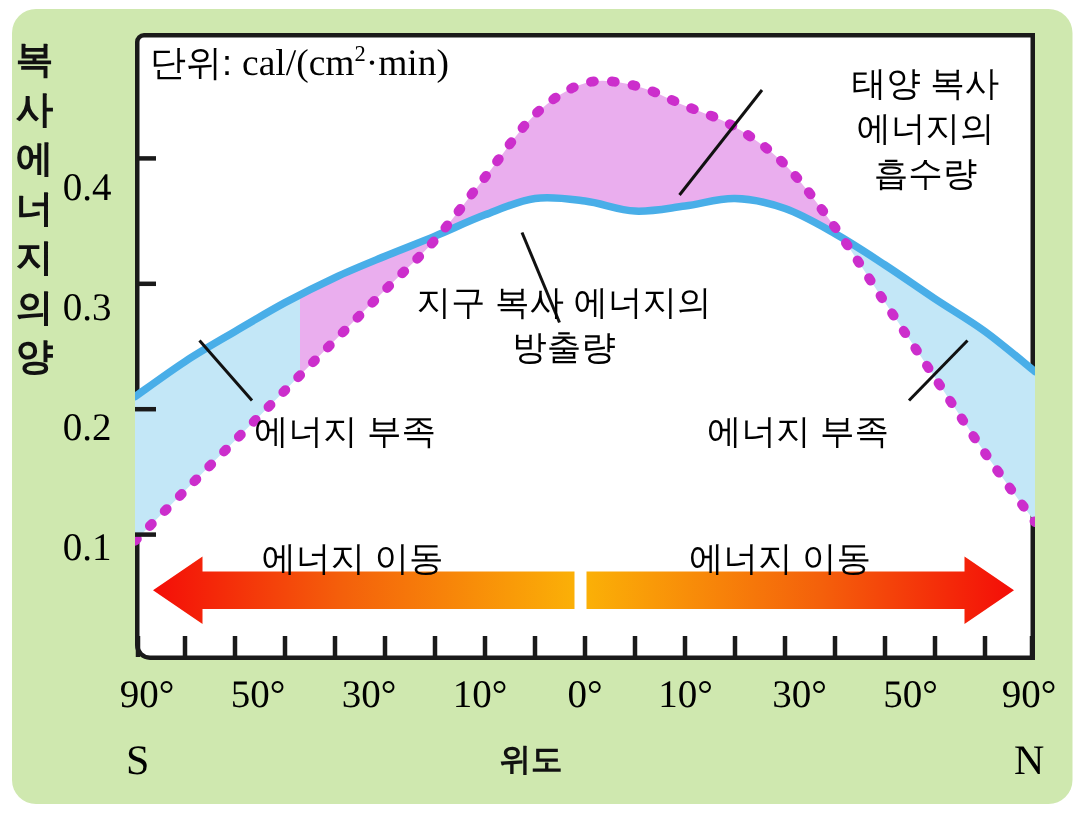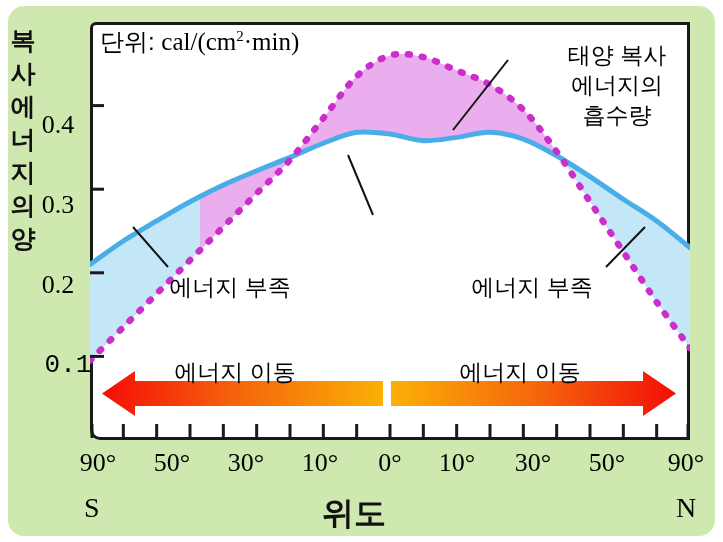--- a/index.html
+++ b/index.html
@@ -81,21 +81,21 @@
     font-size: 28px;
     color: #000;
   }
   #xaxis-title {
     position: absolute;
     left: 0; top: 492px;
     width: 708px;
     text-align: center;
     font-family: "Liberation Sans", sans-serif;
     font-weight: bold;
-    font-size: 32px;
+    font-size: 21px;
     color: #111;
   }
   .annot {
     position: absolute;
     font-family: "Liberation Sans", sans-serif;
     font-size: 23px;
     color: #000;
     white-space: pre;
     line-height: 30px;
     text-align: center;
@@ -115,21 +115,21 @@
       <div>너</div>
       <div>지</div>
       <div>의</div>
       <div>양</div>
     </div>
 
   <div id="ytick-labels">
       <div class="ytick-label" style="left: 30px; top: 110px;">0.4</div>
       <div class="ytick-label" style="left: 30px; top: 190px;">0.3</div>
       <div class="ytick-label" style="left: 30px; top: 270px;">0.2</div>
-      <div class="ytick-label" style="left: 40px; top: 350px; font-family: Liberation Mono, monospace;">0.1</div>
+      <div class="ytick-label" style="left: 30px; top: 350px;">0.1</div>
     </div>
 
   <div id="plot-frame"></div>
 
   <svg id="plot-svg" viewBox="0 0 600 418" preserveAspectRatio="none">
     <defs>
       <linearGradient id="gradLeft" x1="1" y1="0" x2="0" y2="0">
         <stop offset="0%" stop-color="#fbb007"></stop>
         <stop offset="55%" stop-color="#f4600b"></stop>
         <stop offset="100%" stop-color="#f40d08"></stop>
@@ -200,20 +200,22 @@
 
   <div class="unit-note">
     <span class="ko">단위: </span><span>cal/(cm</span><sup>2</sup><span>·min)</span>
   </div>
 
 
   <div class="annot" style="left:527px; top:40px; width:180px;">태양 복사
 에너지의
 흡수량</div>
 
+  <div class="annot" style="left:236px; top:186px; width:280px;">지구 복사 에너지의
+방출량</div>
 
   <div class="annot" style="left:150px; top:272px; width:160px;">에너지 부족</div>
 
   <div class="annot" style="left:452px; top:272px; width:160px;">에너지 부족</div>
 
   <div class="annot" style="left:155px; top:357px; width:160px;">에너지 이동</div>
 
   <div class="annot" style="left:440px; top:357px; width:160px;">에너지 이동</div>
 
   <div id="xtick-labels">

